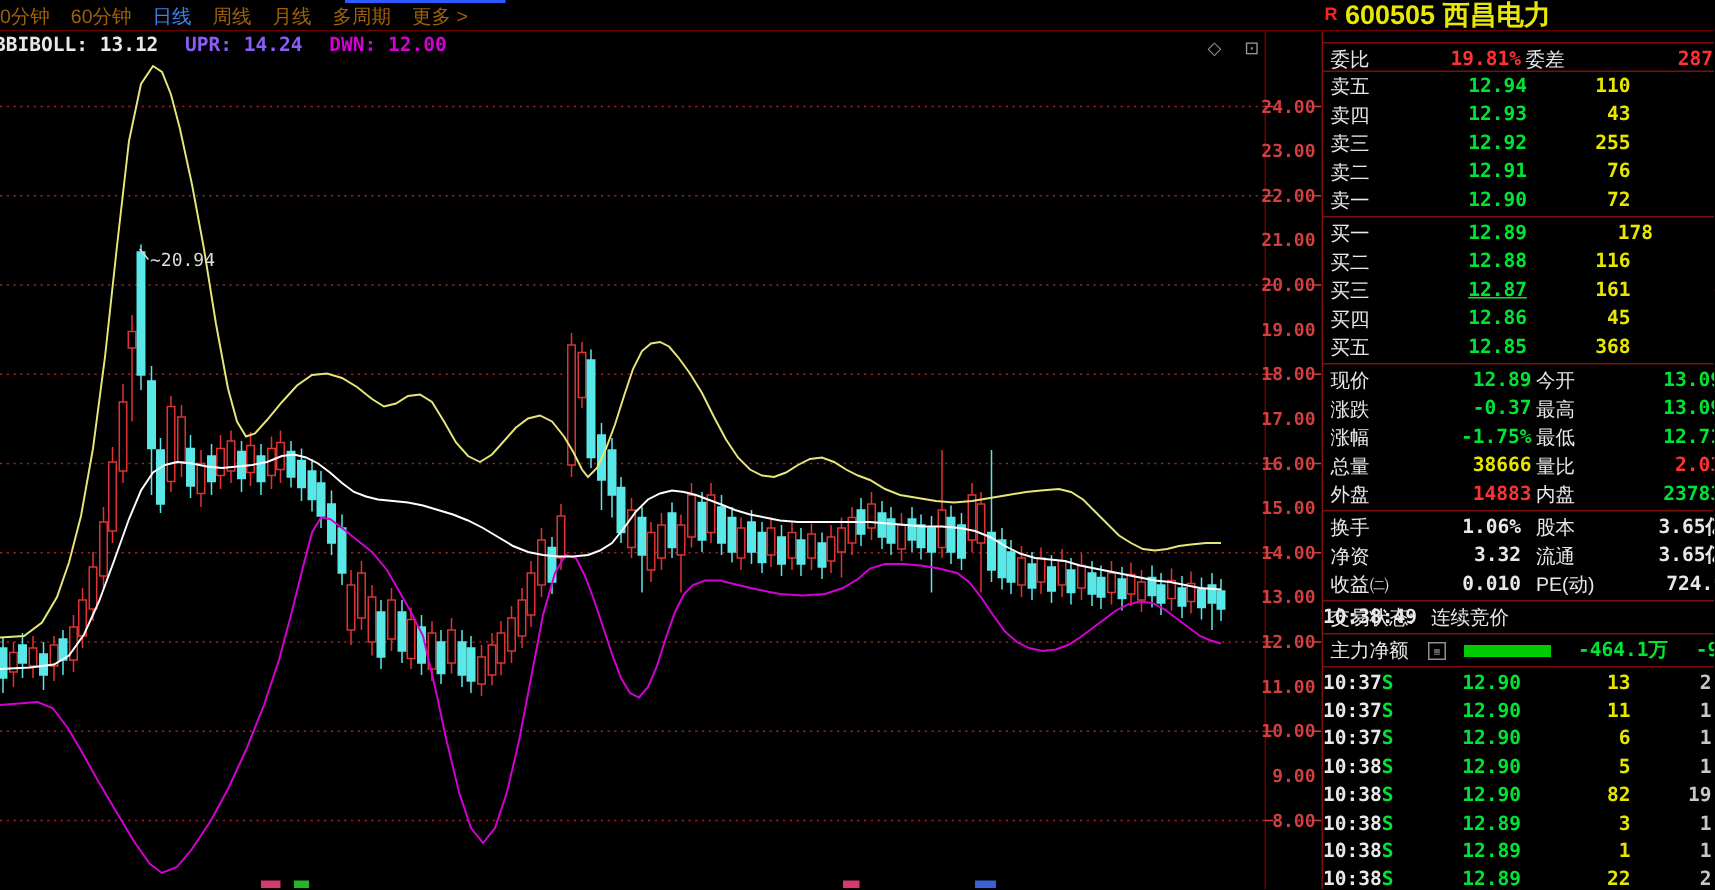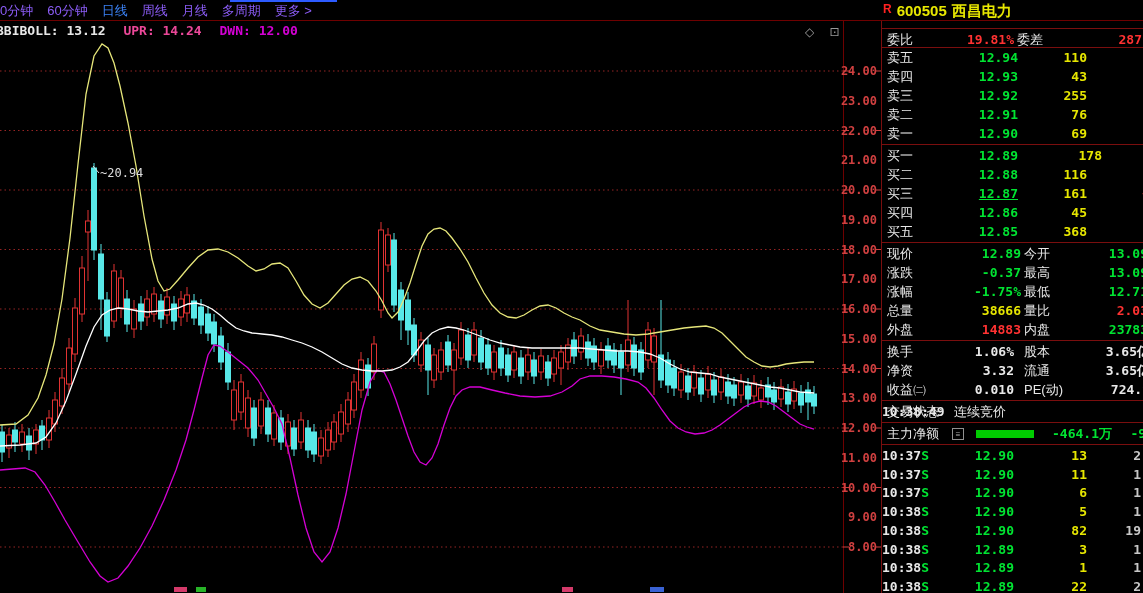--- a/index.html
+++ b/index.html
@@ -4,32 +4,32 @@
 <style>
   * { margin:0; padding:0; box-sizing:border-box; }
   html,body { background:#000; overflow:hidden; }
   body { font-family:"Liberation Sans","DejaVu Sans",sans-serif; }
   #root { position:relative; width:1143px; height:593px; background:#000; overflow:hidden; }
 
   
   #topbar { position:absolute; left:0; top:0; width:1143px; height:21px; background:#000; border-bottom:1px solid #6e0000; }
   #tab-indicator { position:absolute; left:230px; top:0; width:107px; height:2px; background:#2d5bff; }
   #left-menu { position:absolute; left:0; top:0; height:21px; white-space:nowrap; }
-  .menu-item { display:inline-block; color:#8b5cf6; font-size:13px; line-height:21px; margin-right:14px; cursor:default; }
+  .menu-item { display:inline-block; color:#a16207; font-size:13px; line-height:21px; margin-right:14px; cursor:default; }
   .menu-item.active { color:#3b82f6; }
   #right-toolbar { position:absolute; left:572px; top:1px; height:19px; white-space:nowrap; }
   .tb-btn { display:inline-block; border:1px solid #8a1010; color:#e0e0e0; font-size:12px; line-height:16px; height:18px; padding:0 5px; margin-right:2px; background:#000; }
   #stock-header { position:absolute; left:883px; top:0; height:21px; white-space:nowrap; }
   #stock-flag { color:#ff2222; font-weight:bold; font-size:12px; vertical-align:top; line-height:18px; }
-  #stock-code, #stock-name { color:#e8e800; font-weight:bold; font-size:15px; line-height:21px; margin-left:5px;text-align:center; }
+  #stock-code, #stock-name { color:#e8e800; font-weight:bold; font-size:18px; line-height:21px; margin-left:5px;text-align:center; }
 
   
   #chart-area { position:absolute; left:0; top:21px; width:881px; height:572px; background:#000; }
   #indicator-row { position:absolute; left:-4px; top:2px; font-size:13px; font-weight:bold; white-space:nowrap; font-family:"DejaVu Sans Mono","Liberation Mono",monospace; }
-  .ind-white { color:#e8e8e8; } .ind-yellow { color:#ec4899; margin-left:10px; } .ind-magenta { color:#d400d4; margin-left:10px; }
+  .ind-white { color:#e8e8e8; } .ind-yellow { color:#8b5cf6; margin-left:10px; } .ind-magenta { color:#d400d4; margin-left:10px; }
   #chart-corner-icons { position:absolute; left:805px; top:4px; color:#9a9a9a; font-size:12px; letter-spacing:6px; }
   #chart-svg { position:absolute; left:0; top:0; }
 
   
   #panel { position:absolute; left:881px; top:21px; width:262px; height:572px; background:#000; border-left:1px solid #7a0e0e; overflow:hidden; font-family:"DejaVu Sans Mono","Liberation Mono",monospace; }
   .sep { position:absolute; left:0; width:262px; height:0; border-top:1px solid #7a0e0e; }
   .p-row { position:absolute; left:0; width:262px; height:19px; line-height:19px; font-size:13px; font-weight:bold; }
   .lab { position:absolute; color:#e8e8e8; font-weight:normal; font-family:"Liberation Sans","DejaVu Sans",sans-serif; }
   .num { position:absolute; text-align:right; }
   .up { color:#ff3232; } .down { color:#00e432; } .vol { color:#e6e600; } .wht { color:#e8e8e8; } .gry { color:#c8c8c8; }
@@ -508,21 +508,21 @@
         <span class="vol num" style="right: 57px;">255</span>
       </div>
       <div class="p-row" style="top: 84px;">
         <span class="lab" style="left: 5px;">卖二</span>
         <span class="down num" style="right: 126px;">12.91</span>
         <span class="vol num" style="right: 57px;">76</span>
       </div>
       <div class="p-row" style="top: 103px;">
         <span class="lab" style="left: 5px;">卖一</span>
         <span class="down num" style="right: 126px;">12.90</span>
-        <span class="vol num" style="right: 57px;">69</span>
+        <span class="vol num" style="right: 57px;">72</span>
       </div>
       <div class="sep" style="top: 123px;"></div>
       <div class="p-row" style="top: 125px;">
         <span class="lab" style="left: 5px;">买一</span>
         <span class="down num" style="right: 126px;">12.89</span>
         <span class="vol num" style="right: 42px;">178</span>
         <span class="up num" style="right: -14px;">-1</span>
       </div>
       <div class="p-row" style="top: 144px;">
         <span class="lab" style="left: 5px;">买二</span>

